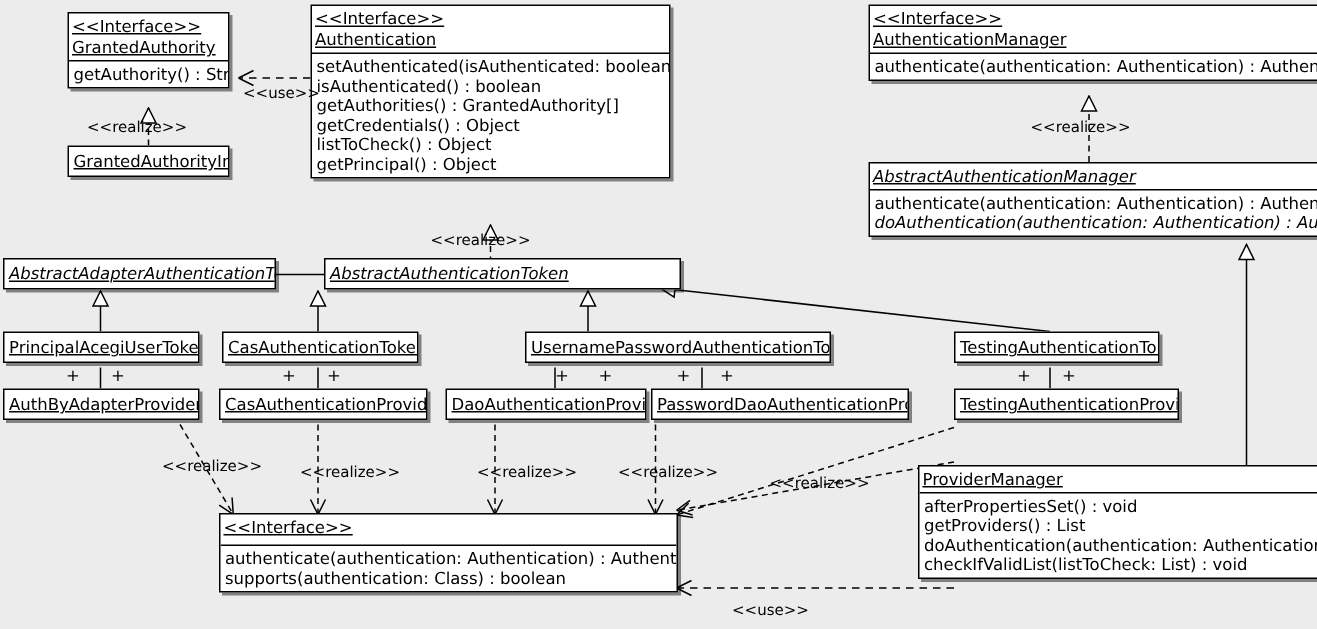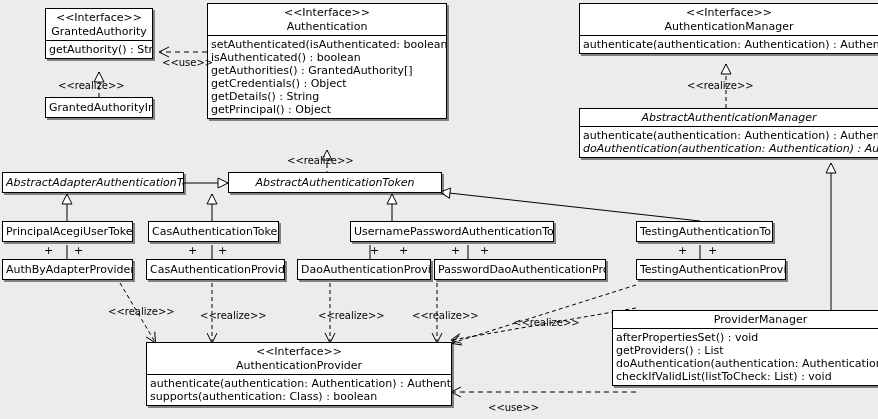--- a/index.html
+++ b/index.html
@@ -17,23 +17,23 @@
     border:1px solid #000000;
     box-shadow:2px 2px 0 rgba(0,0,0,0.45);
     box-sizing:border-box;
     font-size:11px;
     color:#000;
     line-height:1.0;
     overflow:hidden;
     white-space:nowrap;
   }
   .cls .hdr{
-    text-align:center;
     padding:3px 2px 3px 2px;
     box-sizing:border-box;
+    text-decoration:underline;
   }
   .cls .hdr .stereo{display:block;font-size:11px;padding-bottom:3px;}
   .cls .hdr .nm{display:block;font-size:11px;}
   .cls .nm.ital{font-style:italic;}
   .cls .sep{height:1px;background:#000;width:100%;}
   .cls .ops{padding:2px 0 2px 0;}
   .cls .op{
     padding:1px 0 1px 3px;
     font-size:11px;
     white-space:nowrap;
@@ -130,21 +130,21 @@
     <div class="hdr">
       <span class="stereo">&lt;&lt;Interface&gt;&gt;</span>
       <span class="nm">Authentication</span>
     </div>
     <div class="sep"></div>
     <div class="ops">
       <div class="op">setAuthenticated(isAuthenticated: boolean) : void</div>
       <div class="op">isAuthenticated() : boolean</div>
       <div class="op">getAuthorities() : GrantedAuthority[]</div>
       <div class="op">getCredentials() : Object</div>
-      <div class="op">getDetails() : String</div>
+      <div class="op">listToCheck() : Object</div>
       <div class="op">getPrincipal() : Object</div>
     </div>
   </div>
 
   <div class="cls" style="left:579px;top:3px;width:300px;">
     <div class="hdr">
       <span class="stereo">&lt;&lt;Interface&gt;&gt;</span>
       <span class="nm">AuthenticationManager</span>
     </div>
     <div class="sep"></div>
@@ -163,21 +163,21 @@
       <div class="op ital">doAuthentication(authentication: Authentication) : Authentication</div>
     </div>
   </div>
 
   <div class="cls simple" style="left:2px;top:172px;width:182px;">
     <div class="hdr">
       <span class="nm ital">AbstractAdapterAuthenticationToken</span>
     </div>
   </div>
 
-  <div class="cls simple" style="left:228px;top:172px;width:214px;">
+  <div class="cls simple" style="left:216px;top:172px;width:238px;">
     <div class="hdr">
       <span class="nm ital">AbstractAuthenticationToken</span>
     </div>
   </div>
 
   <div class="cls simple" style="left:2px;top:221px;width:131px;">
     <div class="hdr">
       <span class="nm">PrincipalAcegiUserToken</span>
     </div>
   </div>
@@ -226,21 +226,20 @@
 
   <div class="cls simple" style="left:636px;top:259px;width:150px;">
     <div class="hdr">
       <span class="nm">TestingAuthenticationProvider</span>
     </div>
   </div>
 
   <div class="cls" style="left:146px;top:342px;width:306px;">
     <div class="hdr">
       <span class="stereo">&lt;&lt;Interface&gt;&gt;</span>
-      <span class="nm">AuthenticationProvider</span>
     </div>
     <div class="sep"></div>
     <div class="ops">
       <div class="op">authenticate(authentication: Authentication) : Authentication</div>
       <div class="op">supports(authentication: Class) : boolean</div>
     </div>
   </div>
 
   <div class="cls" style="left:596px;top:310px;width:297px;margin-left:16px;">
     <div class="hdr">

